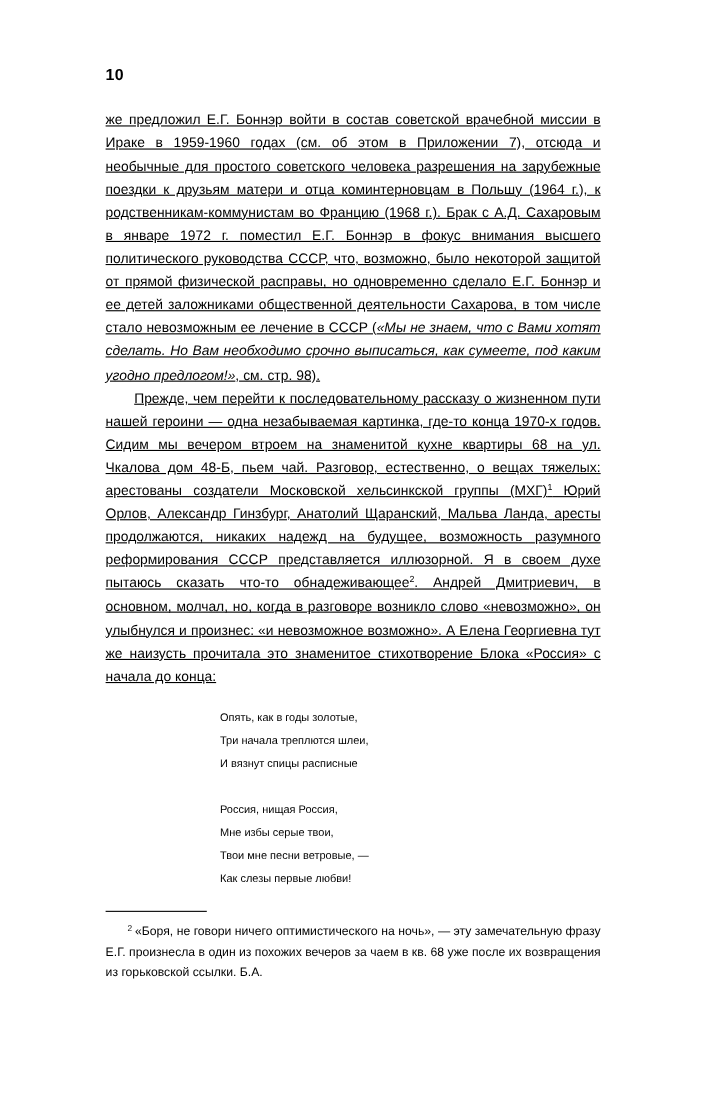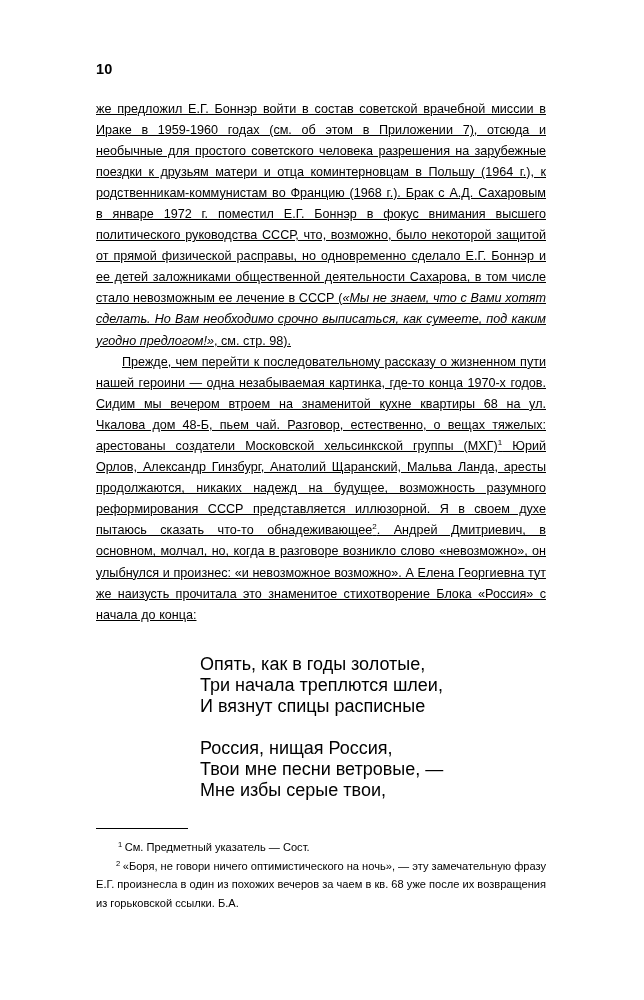--- a/index.html
+++ b/index.html
@@ -64,23 +64,23 @@
     font-style: italic;
   }
 
   sup.fn {
     font-size: 8px;
     line-height: 0;
     vertical-align: 5px;
   }
 
   .poem {
-    margin-top: 28px;
+    margin-top: 16px;
     padding-left: 104px;
-    font-size: 18px;
+    font-size: 10px;
     line-height: 21px;
   }
 
   .stanza {
     margin: 0 0 21px 0;
   }
 
   .stanza:last-child {
     margin-bottom: 0;
   }
@@ -137,30 +137,30 @@
     <p class="body-para indented" id="para-1"><span>Прежде, чем перейти к последовательному рассказу о жизненном пути нашей героини — одна незабываемая картинка, где-то конца 1970-х годов. Сидим мы вечером втроем на знаменитой кухне квартиры 68 на ул. Чкалова дом 48-Б, пьем чай. Разговор, естественно, о вещах тяжелых: арестованы создатели Московской хельсинкской группы (МХГ)</span><sup class="fn">1</sup><span> Юрий Орлов, Александр Гинзбург, Анатолий Щаранский, Мальва Ланда, аресты продолжаются, никаких надежд на будущее, возможность разумного реформирования СССР представляется иллюзорной. Я в своем духе пытаюсь сказать что-то обнадеживающее</span><sup class="fn">2</sup><span>. Андрей Дмитриевич, в основном, молчал, но, когда в разговоре возникло слово «невозможно», он улыбнулся и произнес: «и невозможное возможно». А Елена Георгиевна тут же наизусть прочитала это знаменитое стихотворение Блока «Россия» с начала до конца:</span></p>
 
     <div class="poem" id="poem">
         <div class="stanza">
           <div class="verse">Опять, как в годы золотые,</div>
           <div class="verse">Три начала треплются шлеи,</div>
           <div class="verse">И вязнут спицы расписные</div>
         </div>
         <div class="stanza">
           <div class="verse">Россия, нищая Россия,</div>
+          <div class="verse">Мне избы серые твои,</div>
           <div class="verse">Твои мне песни ветровые, —</div>
-          <div class="verse">Мне избы серые твои,</div>
+          <div class="verse">Как слезы первые любви!</div>
         </div>
         <div class="stanza">
         </div>
       </div>
 
   </div>
 
   <div class="footnotes">
     <div class="fn-rule"></div>
     <div id="footnote-list">
-        <p class="fn-para first"><sup class="fn-marker">1</sup><span>См. Предметный указатель — Сост.</span></p>
         <p class="fn-para"><sup class="fn-marker">2</sup><span>«Боря, не говори ничего оптимистического на ночь», — эту замечательную фразу Е.Г. произнесла в один из похожих вечеров за чаем в кв. 68 уже после их возвращения из горьковской ссылки. Б.А.</span></p>
       </div>
   </div>
 
 </div>
 
 </body></html>

